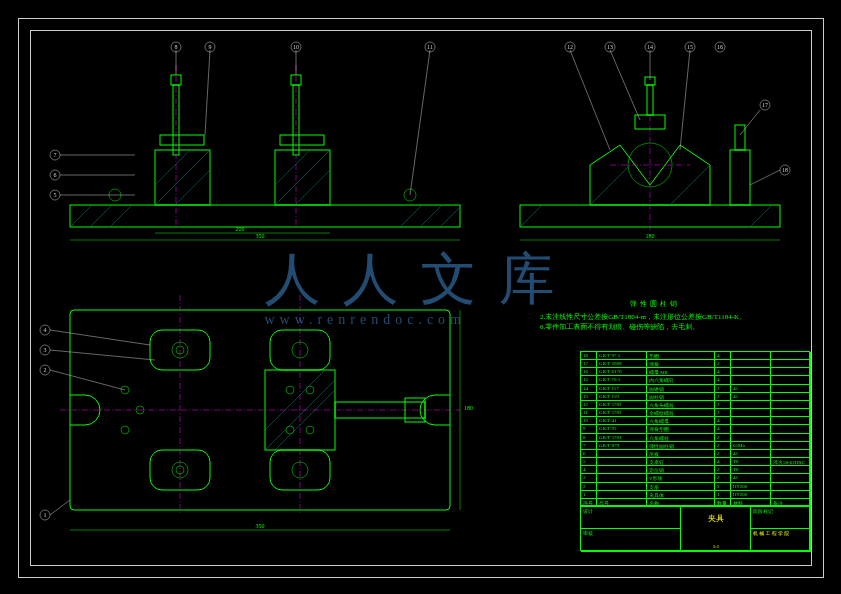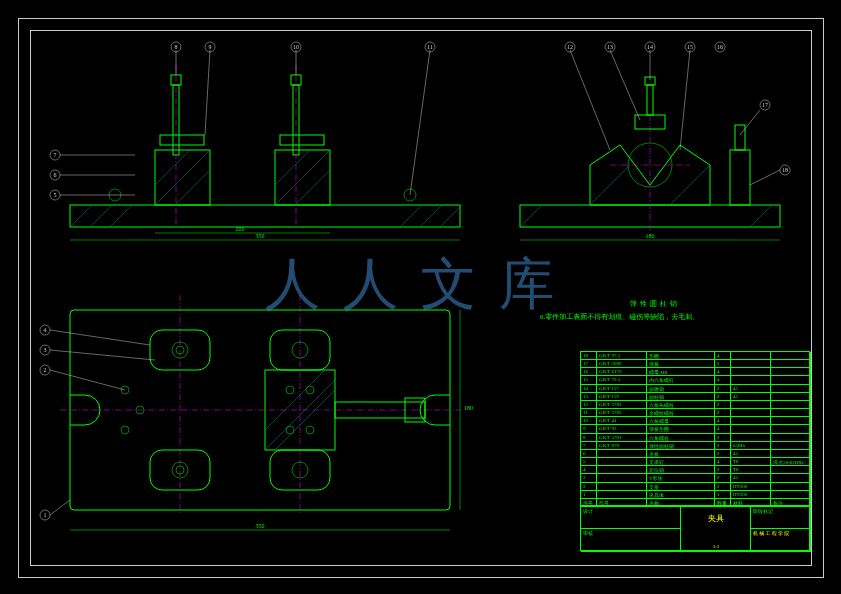--- a/index.html
+++ b/index.html
@@ -292,25 +292,27 @@
 
       <line x1="20" y1="240" x2="400" y2="240" class="dim"></line>
       <text x="210" y="238" class="txt" text-anchor="middle">350</text>
       <line x1="410" y1="20" x2="410" y2="220" class="dim"></line>
       <text x="414" y="120" class="txt">180</text>
     </svg>
   </div>
 
   <div class="notes" style="left:540px; top:300px; width:230px;">
     <div style="text-align:center; letter-spacing:3px; margin-bottom:3px;">弹性圆柱销</div>
+    <div>2.未注线性尺寸公差按GB/T1804-m，未注形位公差按GB/T1184-K。</div>
     <div>6.零件加工表面不得有划痕、碰伤等缺陷，去毛刺。</div>
   </div>
 
   <div class="watermark">
     <div class="big">人人文库</div>
+    <div class="url">www.renrendoc.com</div>
   </div>
 
   <div class="title-block">
 
     <div class="tb-grid" style="left:0; top:0; width:230px; height:155px;" id="bom-table">
         <div class="tb-cell" style="left: 0px; top: 0px; width: 16px; height: 8.15789px; font-size: 5px;">18</div>
         <div class="tb-cell" style="left: 16px; top: 0px; width: 50px; height: 8.15789px; font-size: 5px;">GB/T 97.1</div>
         <div class="tb-cell" style="left: 66px; top: 0px; width: 68px; height: 8.15789px; font-size: 5px;">垫圈</div>
         <div class="tb-cell" style="left: 134px; top: 0px; width: 16px; height: 8.15789px; font-size: 5px;">4</div>
         <div class="tb-cell" style="left: 150px; top: 0px; width: 40px; height: 8.15789px; font-size: 5px;"></div>

